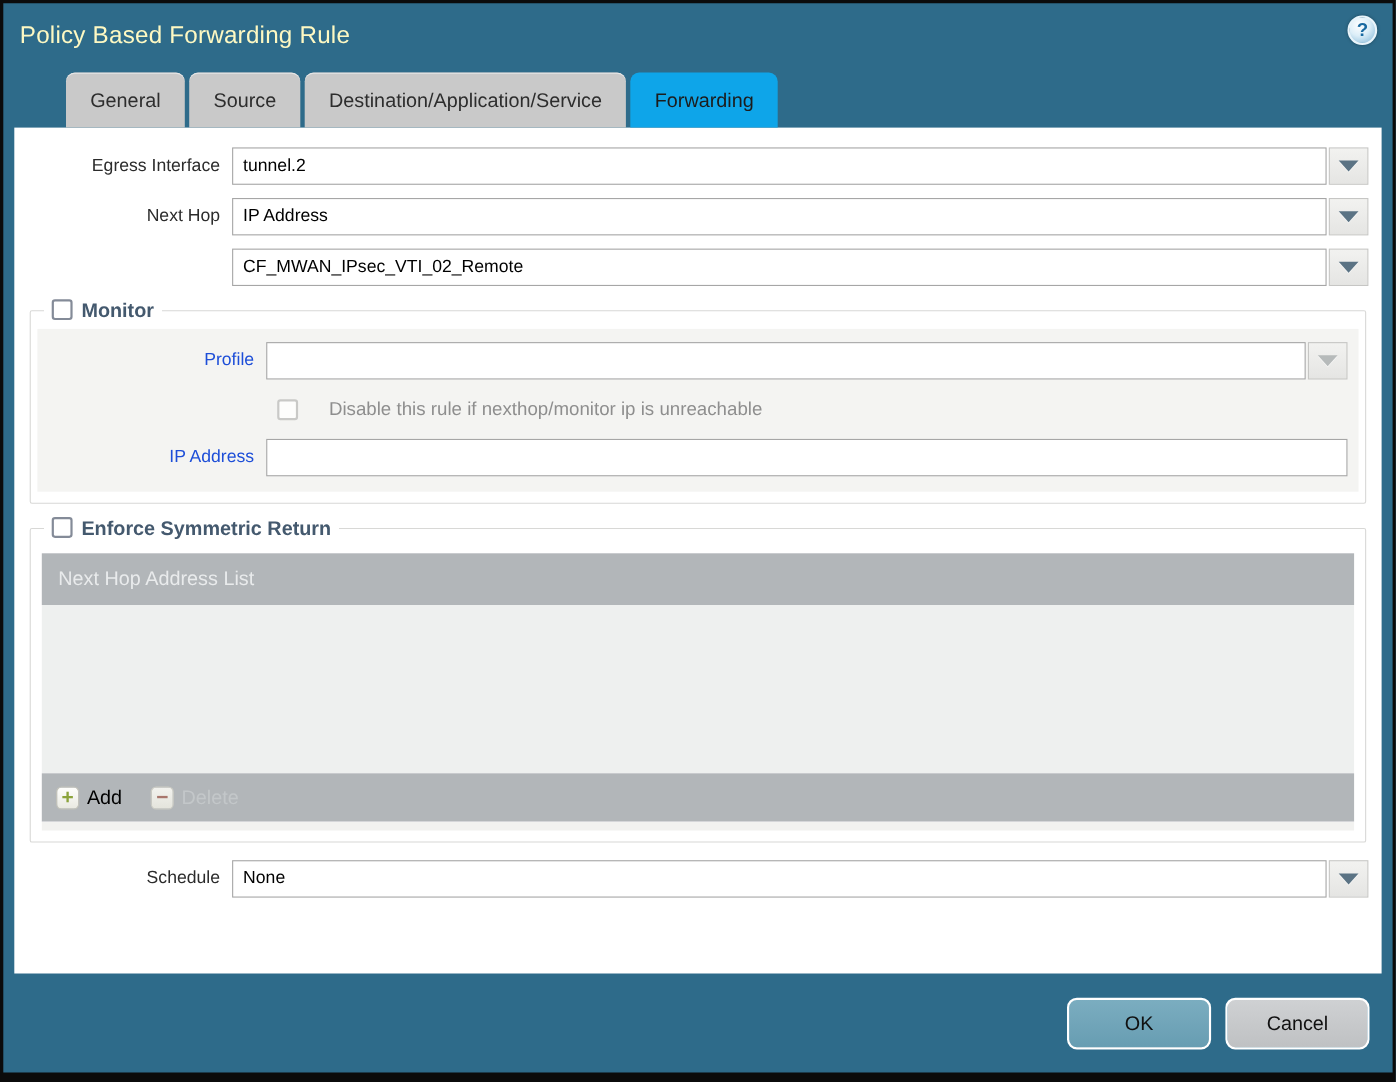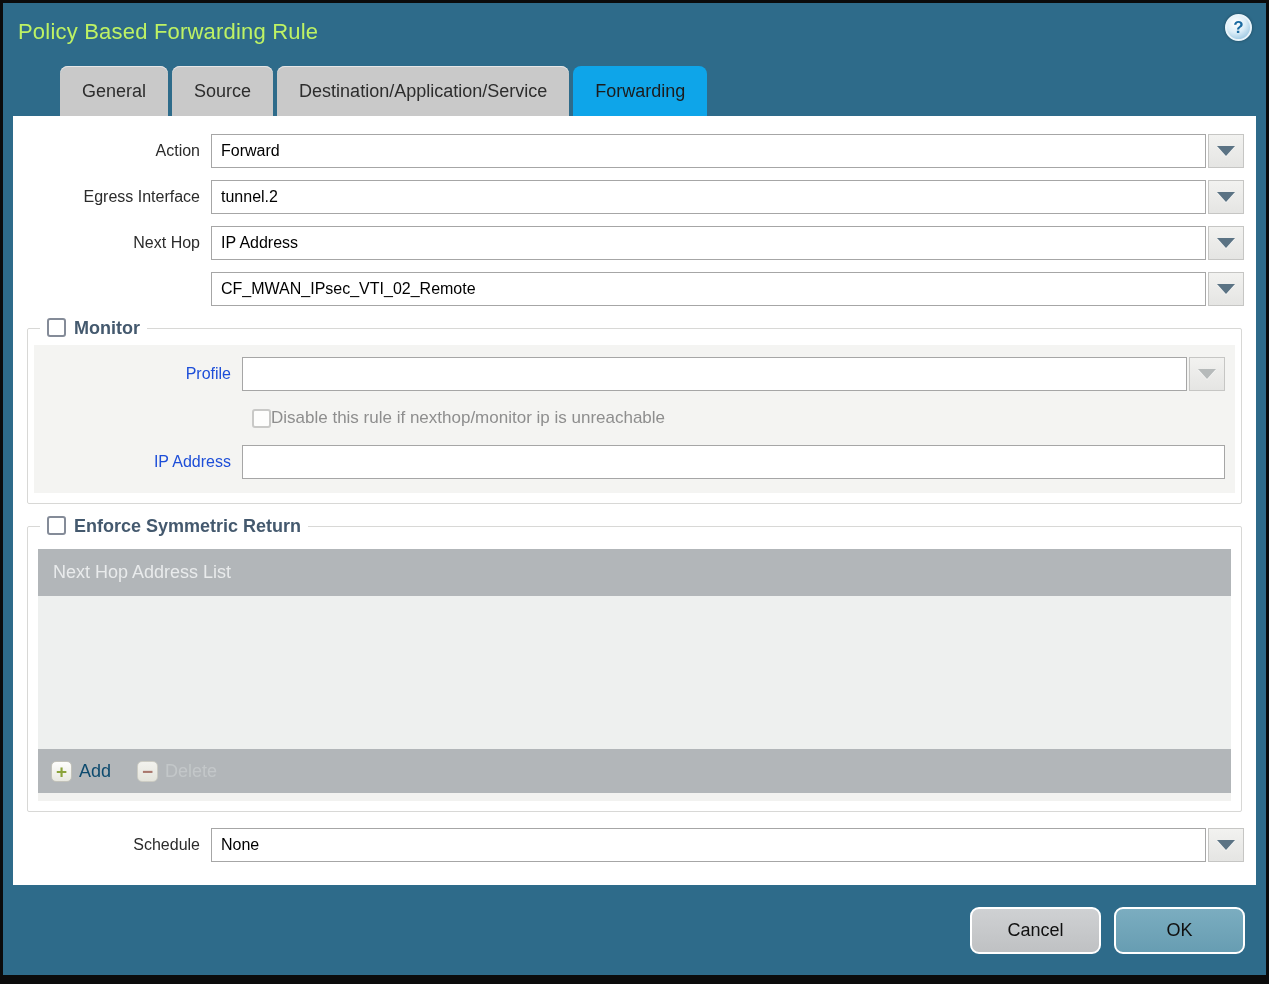--- a/index.html
+++ b/index.html
@@ -11,21 +11,21 @@
     background:#2e6b8a;
     border:3px solid #0b0b0b;
     border-bottom-width:9px;
     position:relative;
     overflow:hidden;
   }
 
   
   .titlebar { height:60px; position:relative; }
   .title {
-    color:#bef264; font-size:22px; font-weight:400;
+    color:#fef9c3; font-size:22px; font-weight:400;
     letter-spacing:.2px; padding:16px 0 0 15px;
   }
   .help-icon {
     position:absolute; top:11px; right:14px;
     width:27px; height:27px; border-radius:50%;
     background:radial-gradient(circle at 38% 30%, #ffffff 0%, #dceef8 45%, #7db4d6 100%);
     border:2px solid #e9f4fa;
     color:#1a6aa1; font-weight:bold; font-size:17px;
     display:flex; align-items:center; justify-content:center;
     box-shadow:0 0 3px rgba(0,0,0,.35);
@@ -94,21 +94,21 @@
   .checkbox.disabled { border:2px solid #c9c9c7; cursor:default; }
 
   .monitor-panel { background:#f4f4f2; padding:12px 0 14px 0; }
   .monitor-panel .form-label { width:208px; color:#1d4ed8; }
   .monitor-panel .form-row { margin-bottom:0; }
   .profile-input {
     flex:1; height:36px; border:1px solid #dad4c0; background:#f3eedc;
     padding:0 8px; font-size:16px;
   }
   .check-row {
-    display:flex; align-items:center; gap:0;
+    display:flex; align-items:center; gap:28px;
     margin:13px 0 13px 218px; height:28px;
   }
   .check-row .checkbox { background:#fdfdfc; }
   .check-label { font-size:17px; color:#8e8e8e; }
   .ip-input {
     flex:1; height:34px; border:1px solid #dddddb; background:#f1f1ef;
   }
   .monitor-panel .field { padding-right:10px; }
   .monitor-panel .field.with-dd { padding-right:10px; }
 
@@ -127,21 +127,21 @@
   .tbl-btn.disabled { cursor:default; }
   .tbl-icon {
     width:21px; height:21px; border-radius:5px;
     background:linear-gradient(#fefefc,#e9e9e1);
     border:1px solid #c2c2ba;
     display:flex; align-items:center; justify-content:center;
     font-size:19px; font-weight:bold; line-height:1;
   }
   .plus-icon { color:#8ba33b; }
   .minus-icon { color:#a8766c; background:linear-gradient(#f2f2ee,#e4e4dc); border-color:#ccccc4; }
-  .tbl-btn-label { font-size:18px; color:#0c4a6e; }
+  .tbl-btn-label { font-size:18px; color:#000000; }
   .tbl-btn.disabled .tbl-btn-label { color:#c3c7c9; }
   .nh-strip { height:8px; background:#f2f2f0; margin:0 4px; }
 
   .schedule-row { margin-top:16px; }
 
   
   .footer {
     height:90px; display:flex; align-items:center;
     justify-content:flex-end; gap:13px; padding-right:21px;
   }
@@ -166,29 +166,20 @@
 
   <div class="tabstrip">
     <div class="tab">General</div>
     <div class="tab">Source</div>
     <div class="tab">Destination/Application/Service</div>
     <div class="tab active">Forwarding</div>
   </div>
 
   <div class="content">
 
-    <div class="form-row">
-      <div class="form-label">Action</div>
-      <div class="field">
-        <input type="text" value="Forward" style="">
-        <div class="dd-btn">
-          <div class="arrow"></div>
-        </div>
-      </div>
-    </div>
 
     <div class="form-row">
       <div class="form-label">Egress Interface</div>
       <div class="field">
         <input type="text" value="tunnel.2" style="">
         <div class="dd-btn">
           <div class="arrow"></div>
         </div>
       </div>
     </div>
@@ -269,17 +260,17 @@
         <input type="text" value="None" style="">
         <div class="dd-btn">
           <div class="arrow"></div>
         </div>
       </div>
     </div>
 
   </div>
 
   <div class="footer">
+    <button class="btn btn-ok">OK</button>
     <button class="btn btn-cancel">Cancel</button>
-    <button class="btn btn-ok">OK</button>
   </div>
 
 </div>
 
 </body></html>

